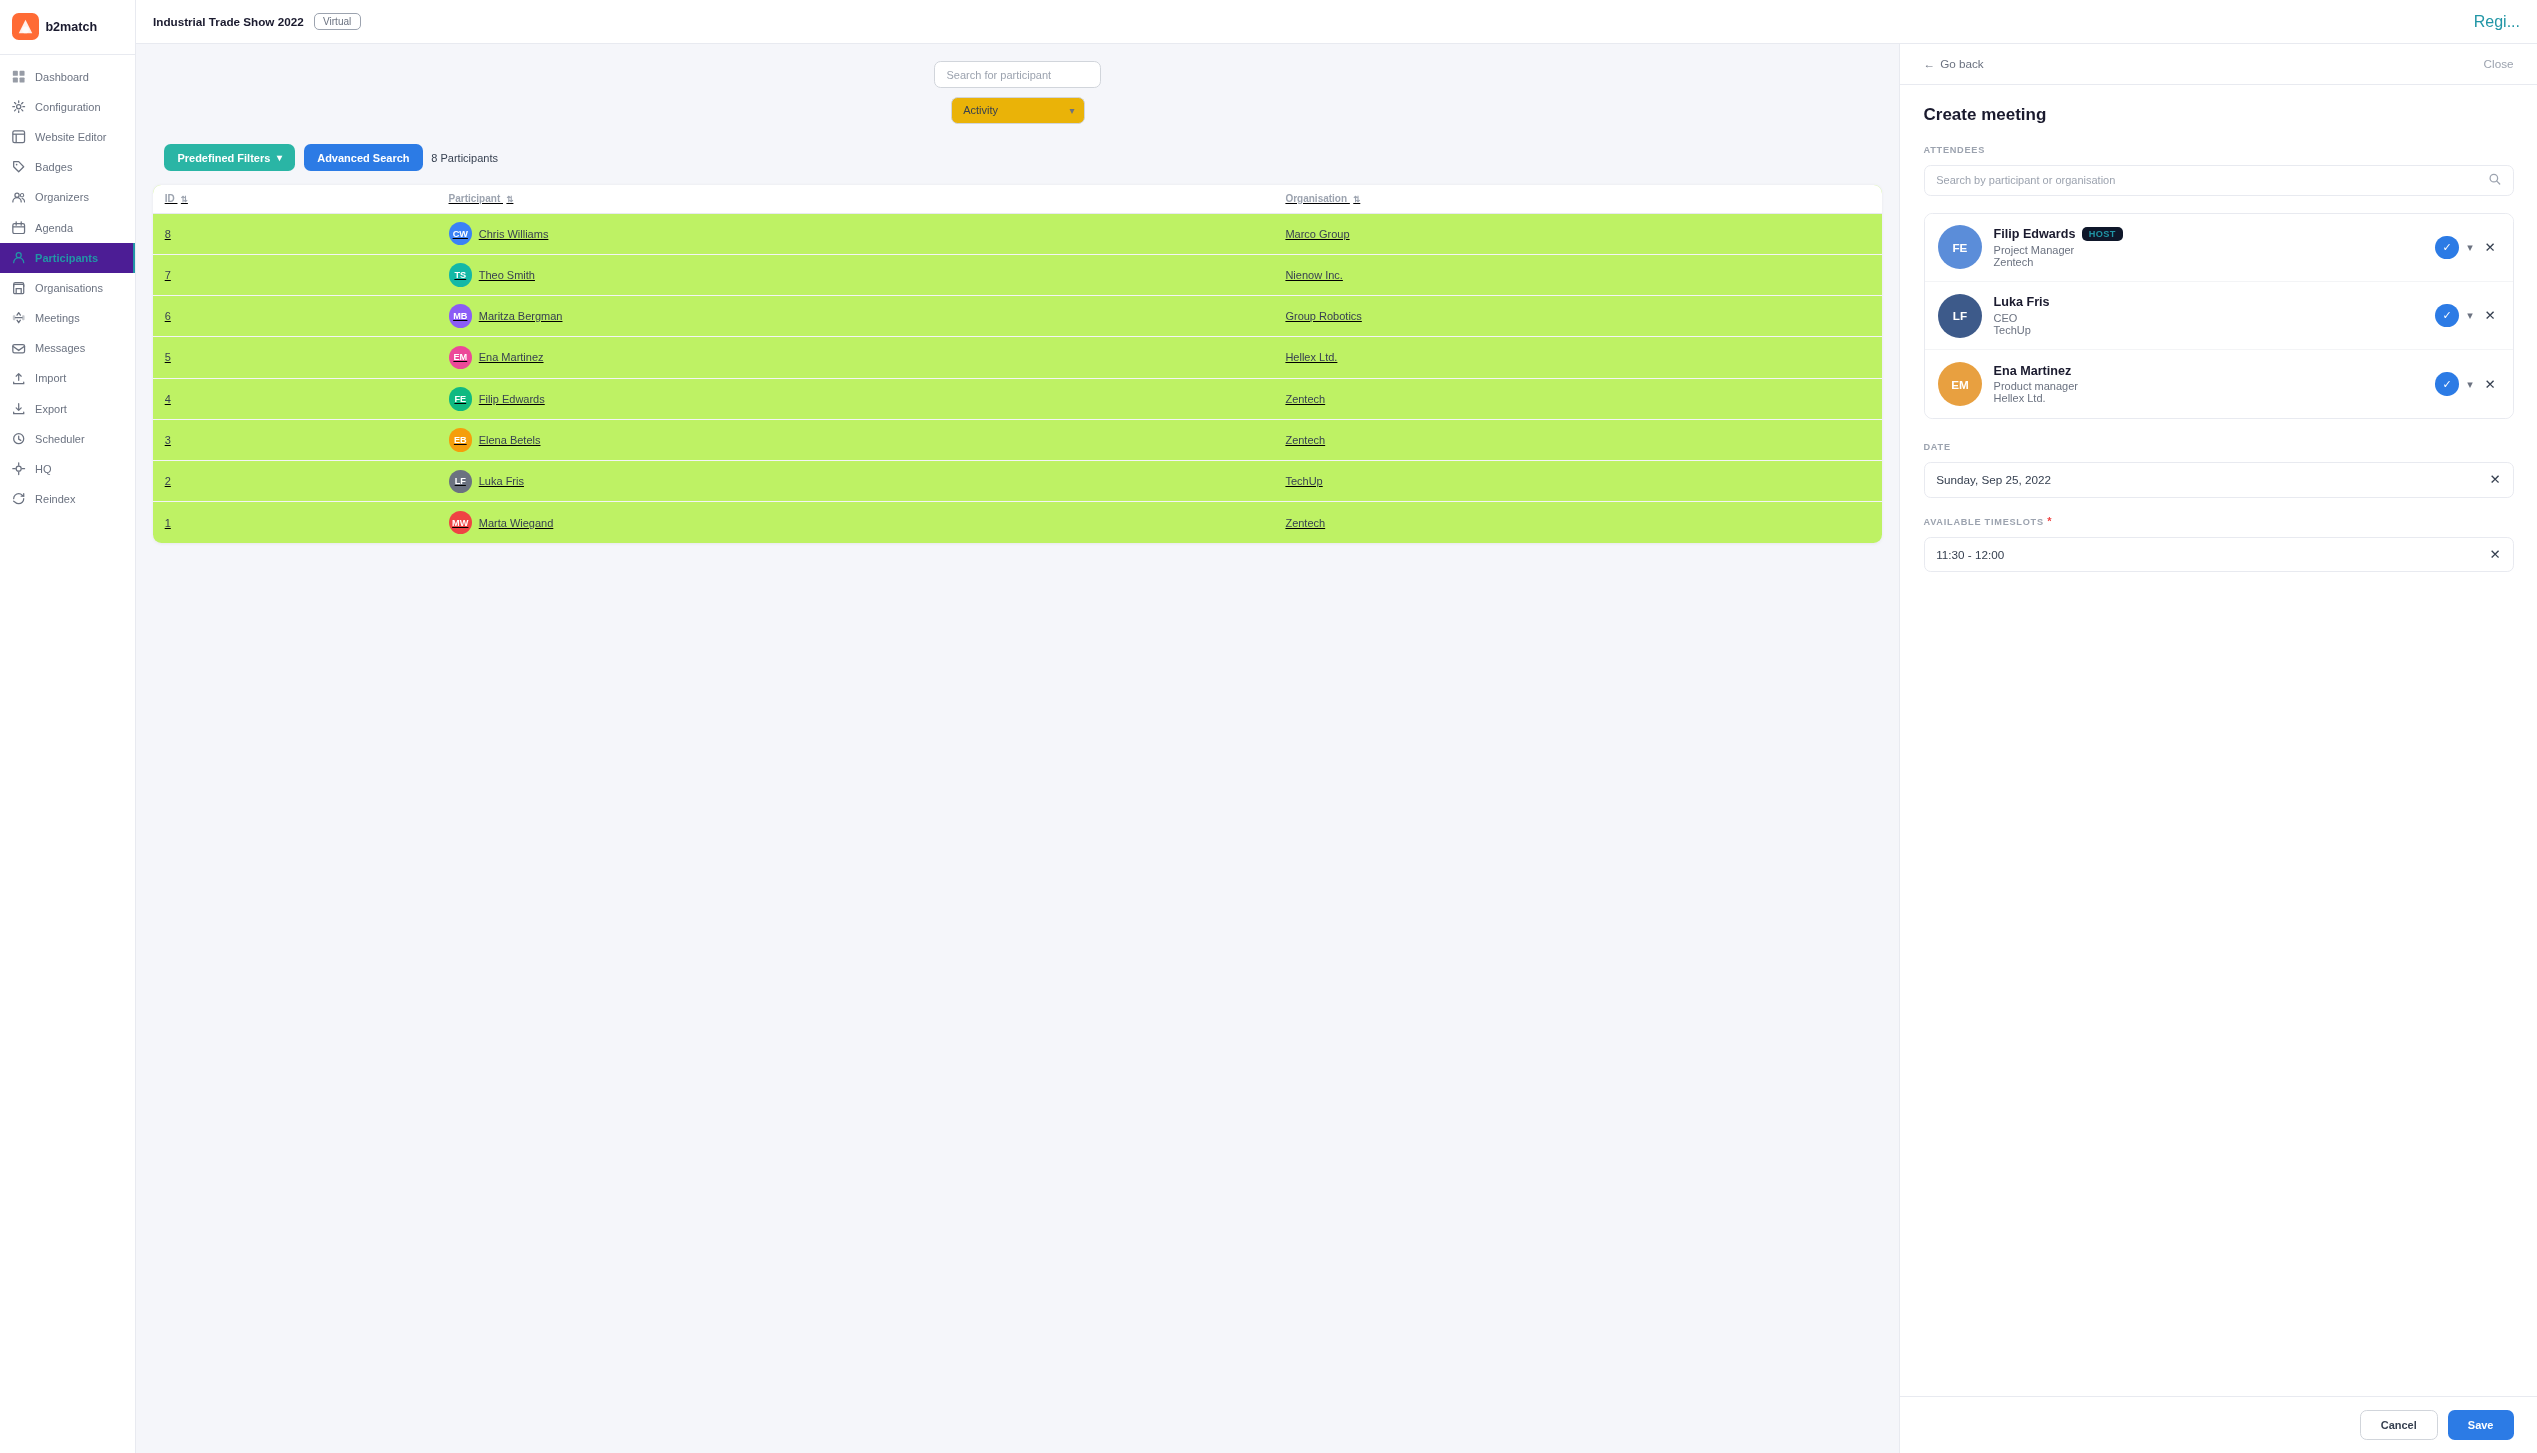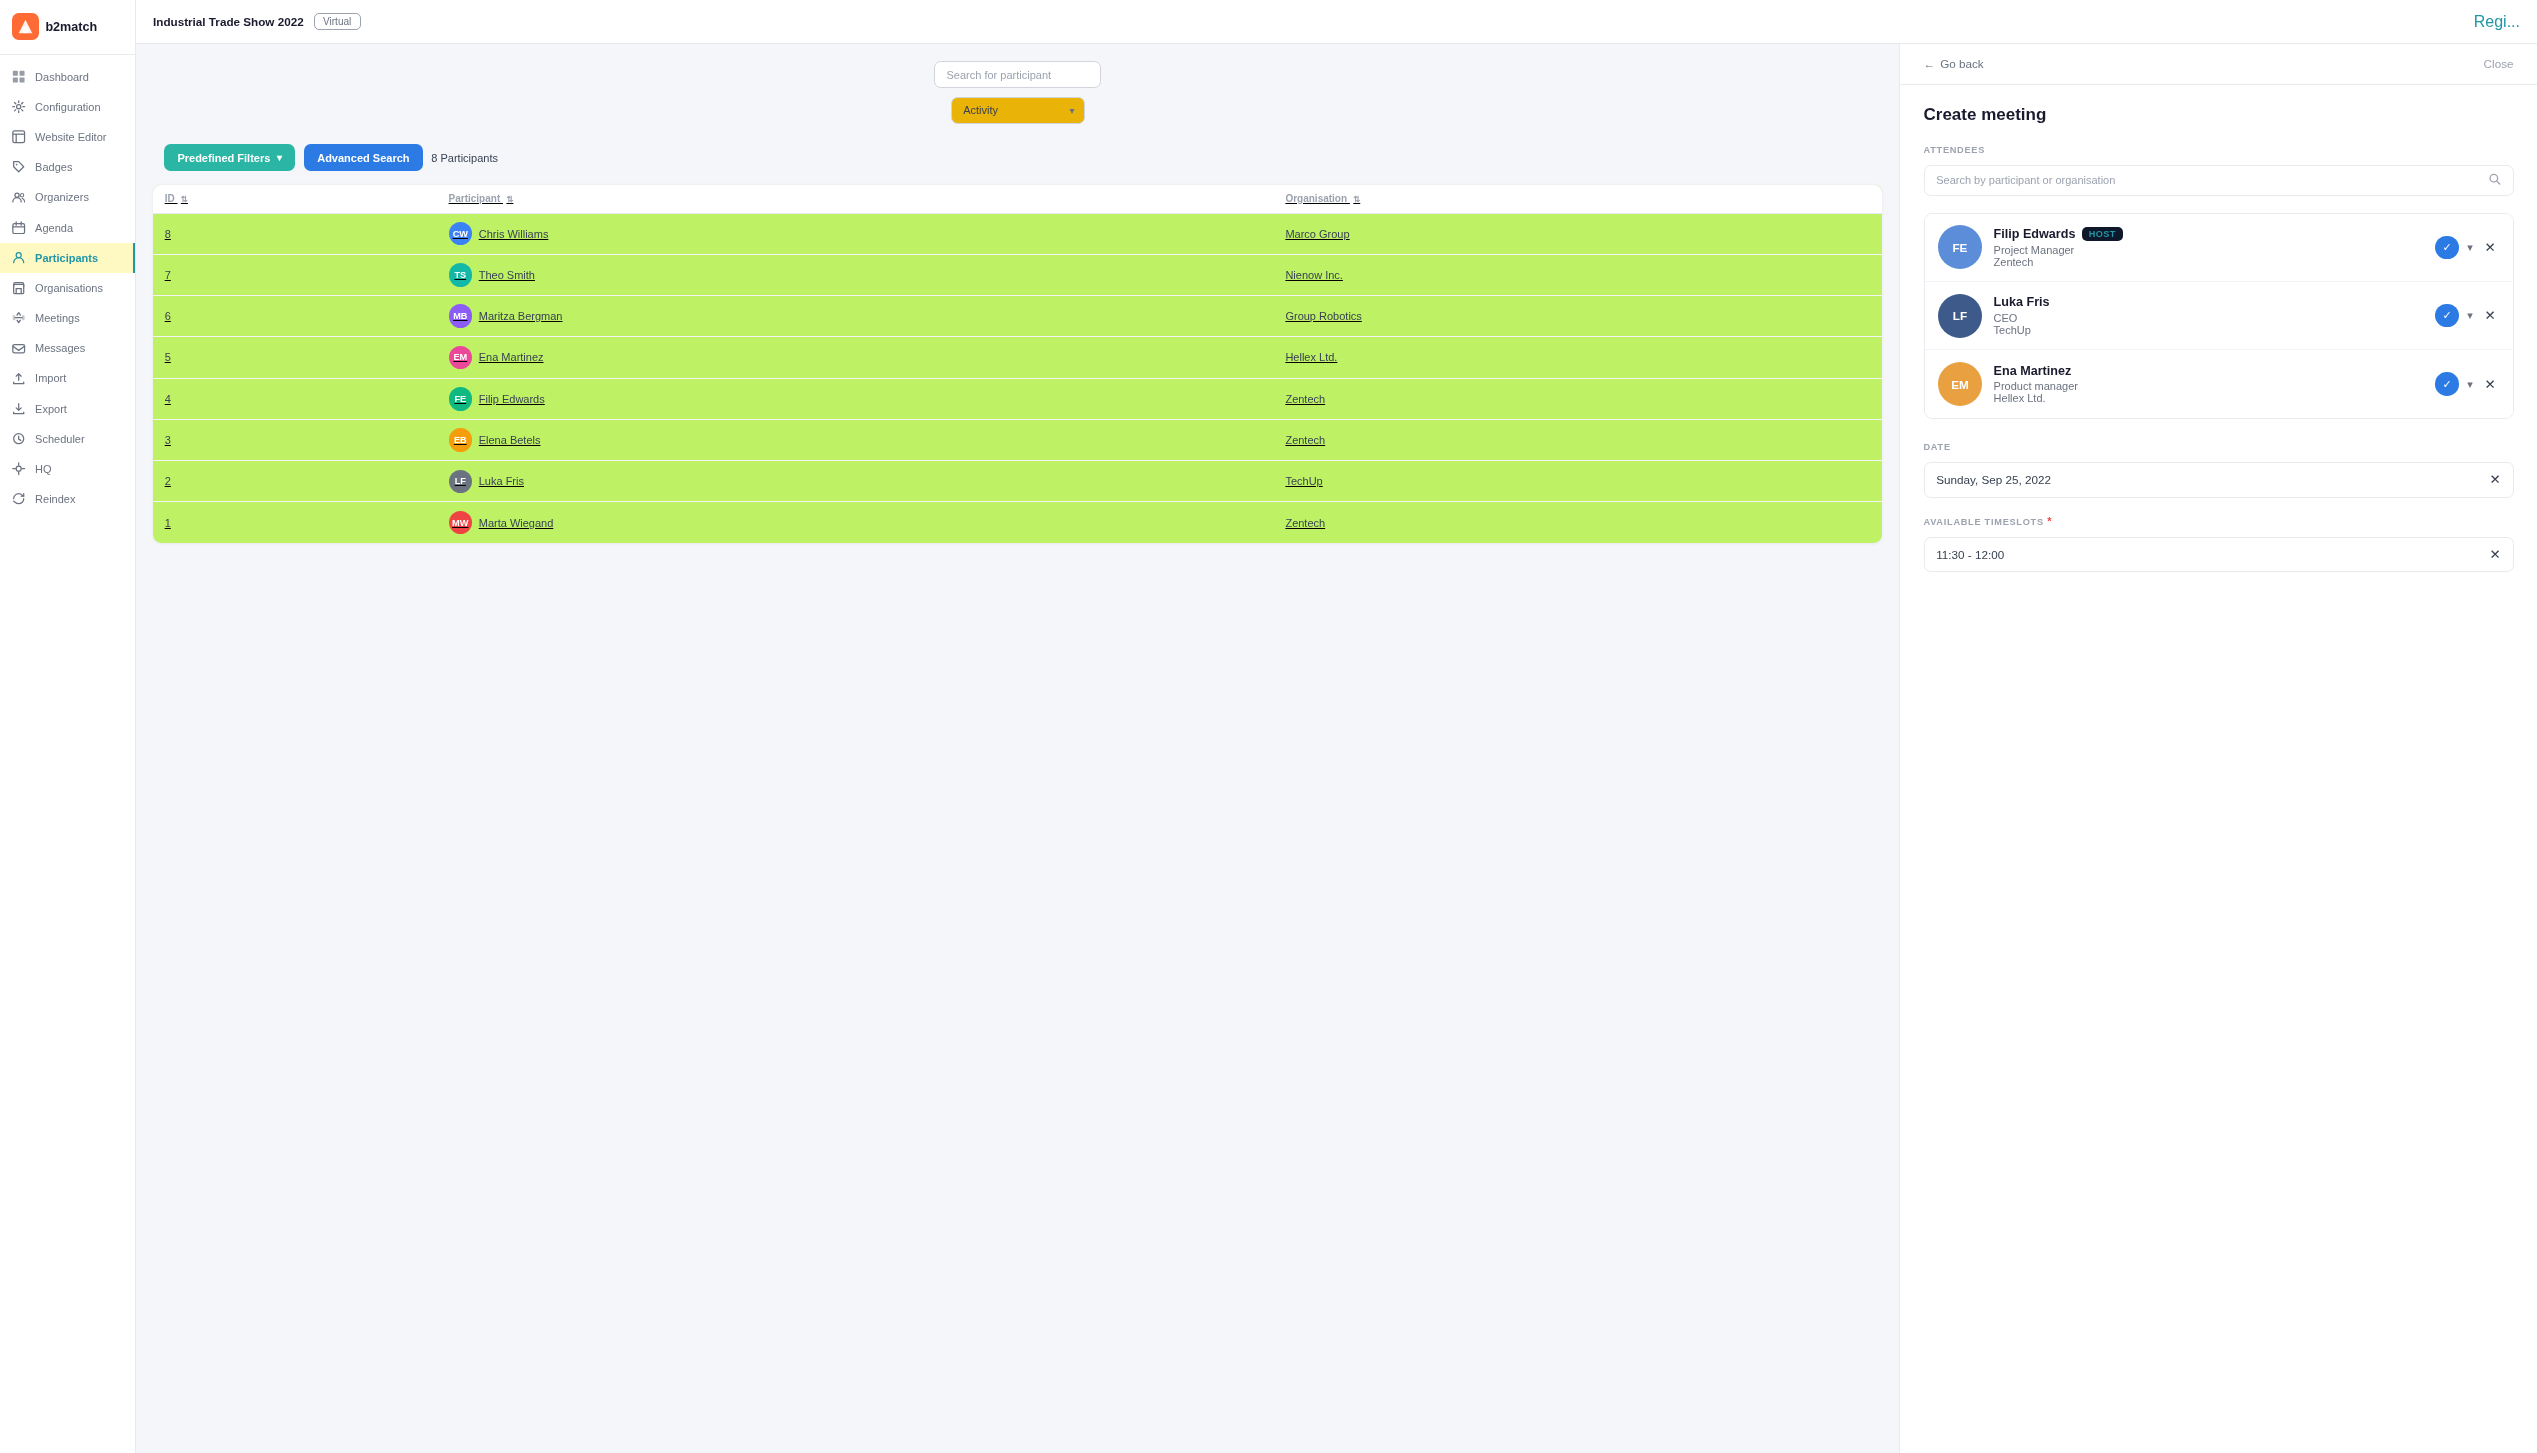--- a/index.html
+++ b/index.html
@@ -5,21 +5,21 @@
     * { box-sizing: border-box; margin: 0; padding: 0; }
     body { font-family: -apple-system, BlinkMacSystemFont, 'Segoe UI', sans-serif; background: #f5f6fa; display: flex; height: 100vh; overflow: hidden; font-size: 11.7px; }
 
     
     .sidebar { width: 136px; background: #fff; border-right: 0.8px solid #e8eaf0; display: flex; flex-direction: column; height: 100vh; overflow-y: auto; flex-shrink: 0; }
     .sidebar-logo { display: flex; align-items: center; gap: 6.7px; padding: 13.4px 11.7px; border-bottom: 0.8px solid #e8eaf0; }
     .logo-icon { width: 27px; height: 27px; }
     .logo-text { font-weight: 700; font-size: 12.6px; color: #1a1a2e; }
     .sidebar-nav { display: flex; flex-direction: column; padding: 6.7px 0; }
     .sidebar-item { display: flex; align-items: center; gap: 8.4px; padding: 7.6px 11.7px; cursor: pointer; color: #6b7280; font-size: 11px; border-radius: 0; transition: background 0.15s; }
-    .sidebar-item.active { background: #fef9c3; color: #2196a6; font-weight: 600; border-right: 2.5px solid #2196a6; }
+    .sidebar-item.active { background: #4c1d95; color: #2196a6; font-weight: 600; border-right: 2.5px solid #2196a6; }
     .sidebar-icon { width: 15px; height: 15px; flex-shrink: 0; display: flex; align-items: center; justify-content: center; }
 
     
     .main { flex: 1; display: flex; flex-direction: column; overflow: hidden; }
 
     
     .top-header { display: flex; align-items: center; gap: 10px; padding: 8.4px 17px; background: #fff; border-bottom: 0.8px solid #e8eaf0; height: 44px; }
     .event-title { font-weight: 600; font-size: 11.7px; color: #1a1a2e; }
     .virtual-badge { border: 1.3px solid #9ca3af; border-radius: 5px; padding: 1.7px 8.4px; font-size: 10px; color: #6b7280; }
     .header-link { color: #2196a6; font-size: 16px; margin-left: auto; text-align: center; }
@@ -490,16 +490,20 @@
             <span>AVAILABLE TIMESLOTS</span>
             <span class="required-star"> *</span>
           </div>
           <div class="timeslot-row">
             <span class="timeslot-value">11:30 - 12:00</span>
             <span class="timeslot-clear">✕</span>
           </div>
         </div>
       </div>
 
+      <div class="right-panel-footer">
+        <button class="btn-cancel">Cancel</button>
+        <button class="btn-save">Save</button>
+      </div>
     </div>
   </div>
 </div>
 
 
 </body></html>

